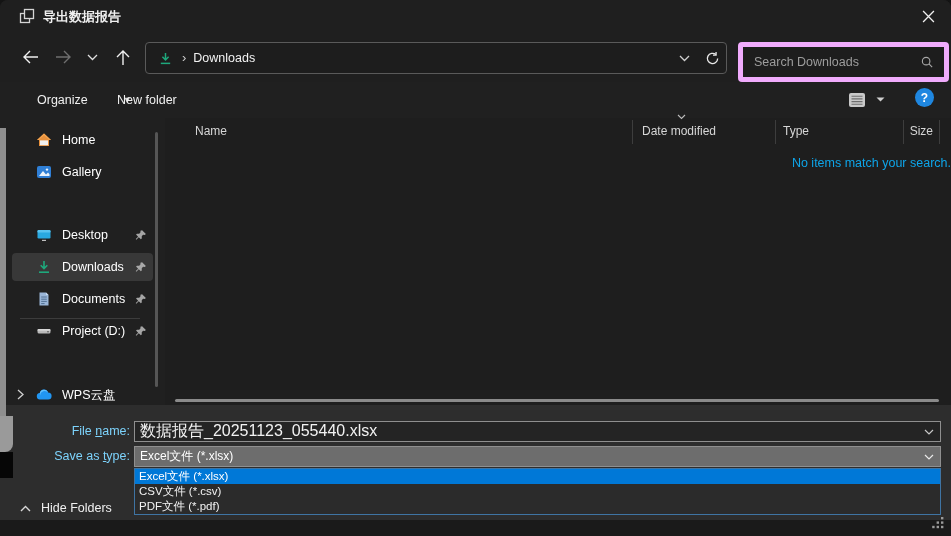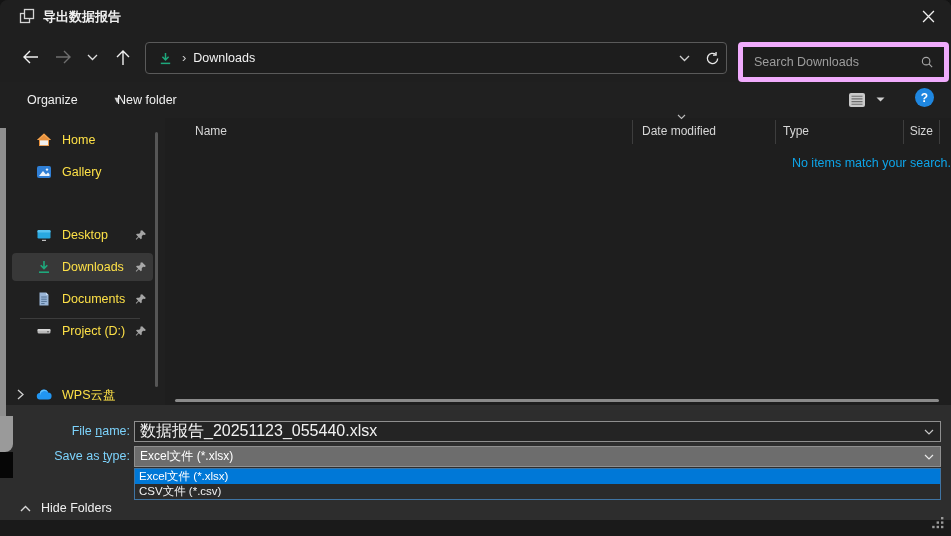--- a/index.html
+++ b/index.html
@@ -38,21 +38,21 @@
   .caret{font-size:9px;color:#cfcfcf;margin-left:7px;}
   .viewgroup{position:absolute;right:60px;top:5px;height:26px;display:flex;align-items:center;}
   .helpbtn{position:absolute;right:17px;top:6px;width:19px;height:19px;border-radius:50%;background:#1f87e0;
       display:flex;align-items:center;justify-content:center;font-size:12px;font-weight:bold;color:#fff;}
 
   
   .content{position:absolute;top:118px;left:0;right:0;height:287px;background:#1e1e1e;}
   .sidebar{position:absolute;left:0;top:0;width:165px;height:287px;background:#202020;}
   .side-item{position:absolute;left:12px;width:141px;height:28px;display:flex;align-items:center;border-radius:4px;}
   .side-item .icon{width:16px;height:16px;margin-left:24px;margin-right:10px;flex:none;}
-  .side-item .lbl{font-size:12.5px;color:#fde047;white-space:nowrap;flex:1;}
+  .side-item .lbl{font-size:12.5px;color:#ffffff;white-space:nowrap;flex:1;}
   .side-item .pin{width:12px;height:12px;margin-right:6px;flex:none;opacity:.85;}
   .side-item.selected{background:#383838;}
   .side-divider{position:absolute;left:20px;right:25px;top:200px;height:1px;background:#3c3c3c;}
   .side-expander{position:absolute;left:17px;top:271px;width:12px;height:12px;color:#cfcfcf;font-size:11px;line-height:12px;}
   .side-scroll{position:absolute;left:155px;top:14px;width:3px;height:255px;background:#565656;border-radius:2px;}
 
   .listpane{position:absolute;left:165px;top:0;right:0;height:287px;}
   .colheaders{position:absolute;left:0;top:0;right:0;height:28px;}
   .colh{position:absolute;top:6px;font-size:12px;color:#d6d6d6;white-space:nowrap;}
   .coldiv{position:absolute;top:2px;width:1px;height:24px;background:#3d3d3d;}
@@ -151,21 +151,21 @@
     <div class="searchbox">
       <input type="text" placeholder="Search Downloads" style="">
       <svg class="search-icon" width="14" height="14" viewBox="0 0 14 14">
         <circle cx="6" cy="6" r="4.4" stroke="#a8a8a8" stroke-width="1.3" fill="none"></circle>
         <path d="M9.3 9.3 L13 13" stroke="#a8a8a8" stroke-width="1.3"></path>
       </svg>
     </div>
   </div>
 
   <div class="cmdbar">
-    <div class="cmd" style="left:19px;gap:28px;">
+    <div class="cmd" style="left:29px;gap:28px;">
       <span>Organize</span>
       <span class="caret">▼</span>
     </div>
     <div class="cmd" style="left:109px;">
       <span>New folder</span>
     </div>
     <div class="viewgroup">
       <div style="padding:0 4px;">
         <svg width="18" height="16" viewBox="0 0 18 16">
           <rect x="1" y="1" width="16" height="14" rx="2" fill="#c9c9c9"></rect>
@@ -309,20 +309,21 @@
     <div class="combo ftype-box">
       <span class="val">Excel文件 (*.xlsx)</span>
       <svg class="chev" width="10" height="6" viewBox="0 0 10 6">
         <path d="M1 1 L5 5 L9 1" stroke="#eaeaea" stroke-width="1.2" fill="none"></path>
       </svg>
     </div>
 
     <div class="dropdown">
       <div class="opt selected">Excel文件 (*.xlsx)</div>
       <div class="opt">CSV文件 (*.csv)</div>
+      <div class="opt">PDF文件 (*.pdf)</div>
     </div>
 
     <div class="hidefolders">
       <svg width="11" height="7" viewBox="0 0 11 7">
         <path d="M1 6 L5.5 1.5 L10 6" stroke="#d8d8d8" stroke-width="1.4" fill="none"></path>
       </svg>
       <span class="lbl">Hide Folders</span>
     </div>
   </div>
 

